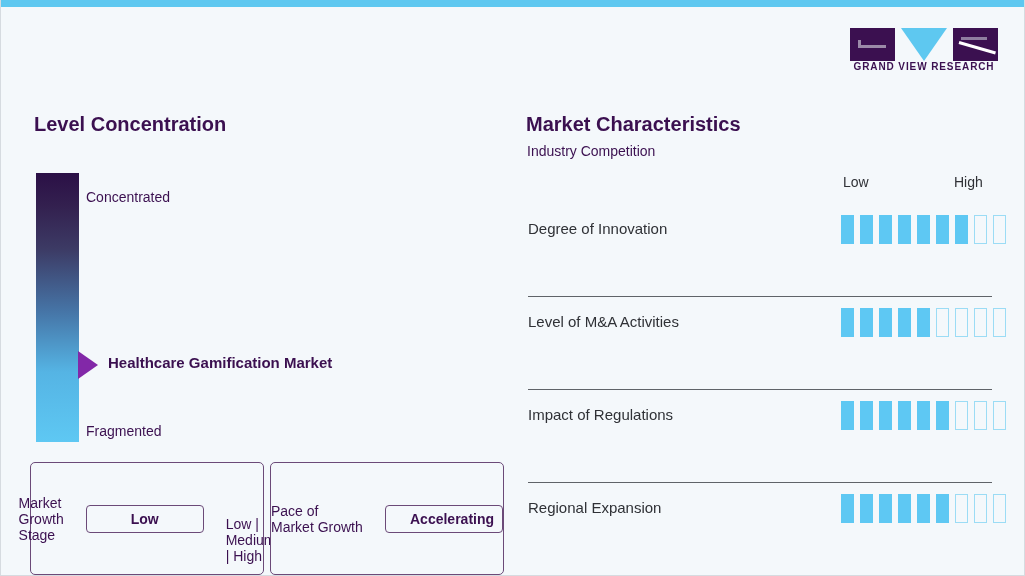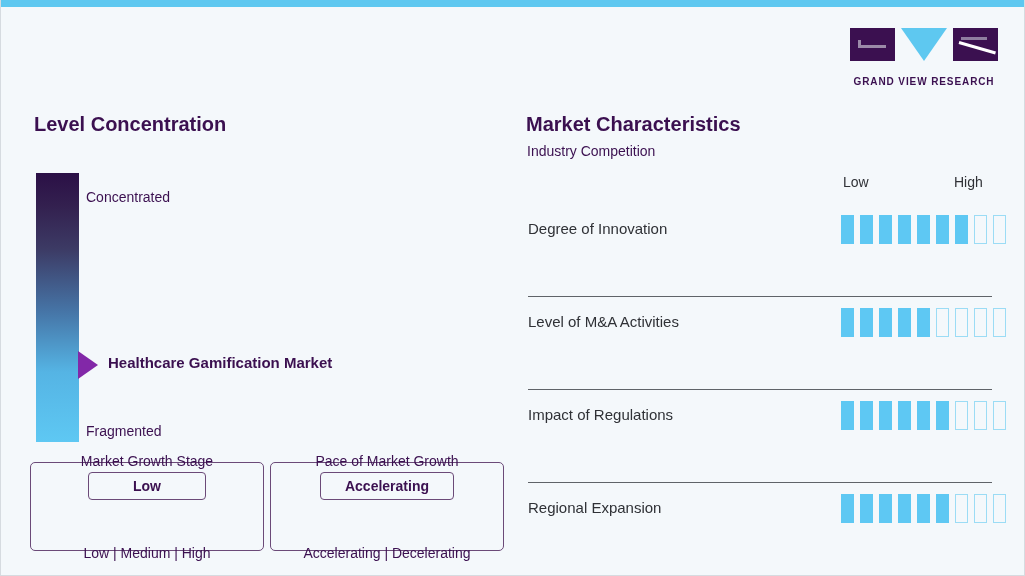--- a/index.html
+++ b/index.html
@@ -94,21 +94,21 @@
     width: 26px; height: 3px;
     background: #8f7ea0;
   }
   .logo-tri {
     width: 0; height: 0;
     border-left: 23px solid transparent;
     border-right: 23px solid transparent;
     border-top: 33px solid #5ec8f0;
   }
   #logo-text {
-    margin-top: 15px;
+    margin-top: 0;
     font-size: 10px;
     font-weight: bold;
     letter-spacing: 0.9px;
     color: #3b1050;
     white-space: nowrap;
   }
 
   
   #left-title {
     position: absolute;
@@ -165,29 +165,29 @@
     top: 354px;
     font-size: 15px;
     font-weight: bold;
     color: #3b1050;
   }
 
   
   .info-box {
     position: absolute;
     top: 462px;
-    height: 89px;
+    height: 113px;
     border: 1px solid #6b4a78;
     border-radius: 5px;
     background: #f4f8fb;
     display: flex;
-    flex-direction: column;
+    flex-direction: row;
     align-items: center;
     justify-content: center;
-    gap: 3px;
+    gap: 22px;
   }
   #box-growth-stage { left: 29px; width: 234px; }
   #box-growth-pace  { left: 269px; width: 234px; }
 
   .info-box-title {
     font-size: 14px;
     color: #3b1050;
   }
   .info-box-value {
     border: 1px solid #6b4a78;
@@ -312,21 +312,20 @@
 
   <div class="info-box" id="box-growth-stage">
     <div class="info-box-title">Market Growth Stage</div>
     <div class="info-box-value">Low</div>
     <div class="info-box-scale">Low | Medium | High</div>
   </div>
 
   <div class="info-box" id="box-growth-pace">
     <div class="info-box-title">Pace of Market Growth</div>
     <div class="info-box-value">Accelerating</div>
-    <div class="info-box-scale">Accelerating | Decelerating</div>
   </div>
 
   <div id="right-title">Market Characteristics</div>
   <div id="right-subtitle">Industry Competition</div>
 
   <div id="scale-low">Low</div>
   <div id="scale-high">High</div>
 
   <div id="char-rows">
       <div class="char-row">

